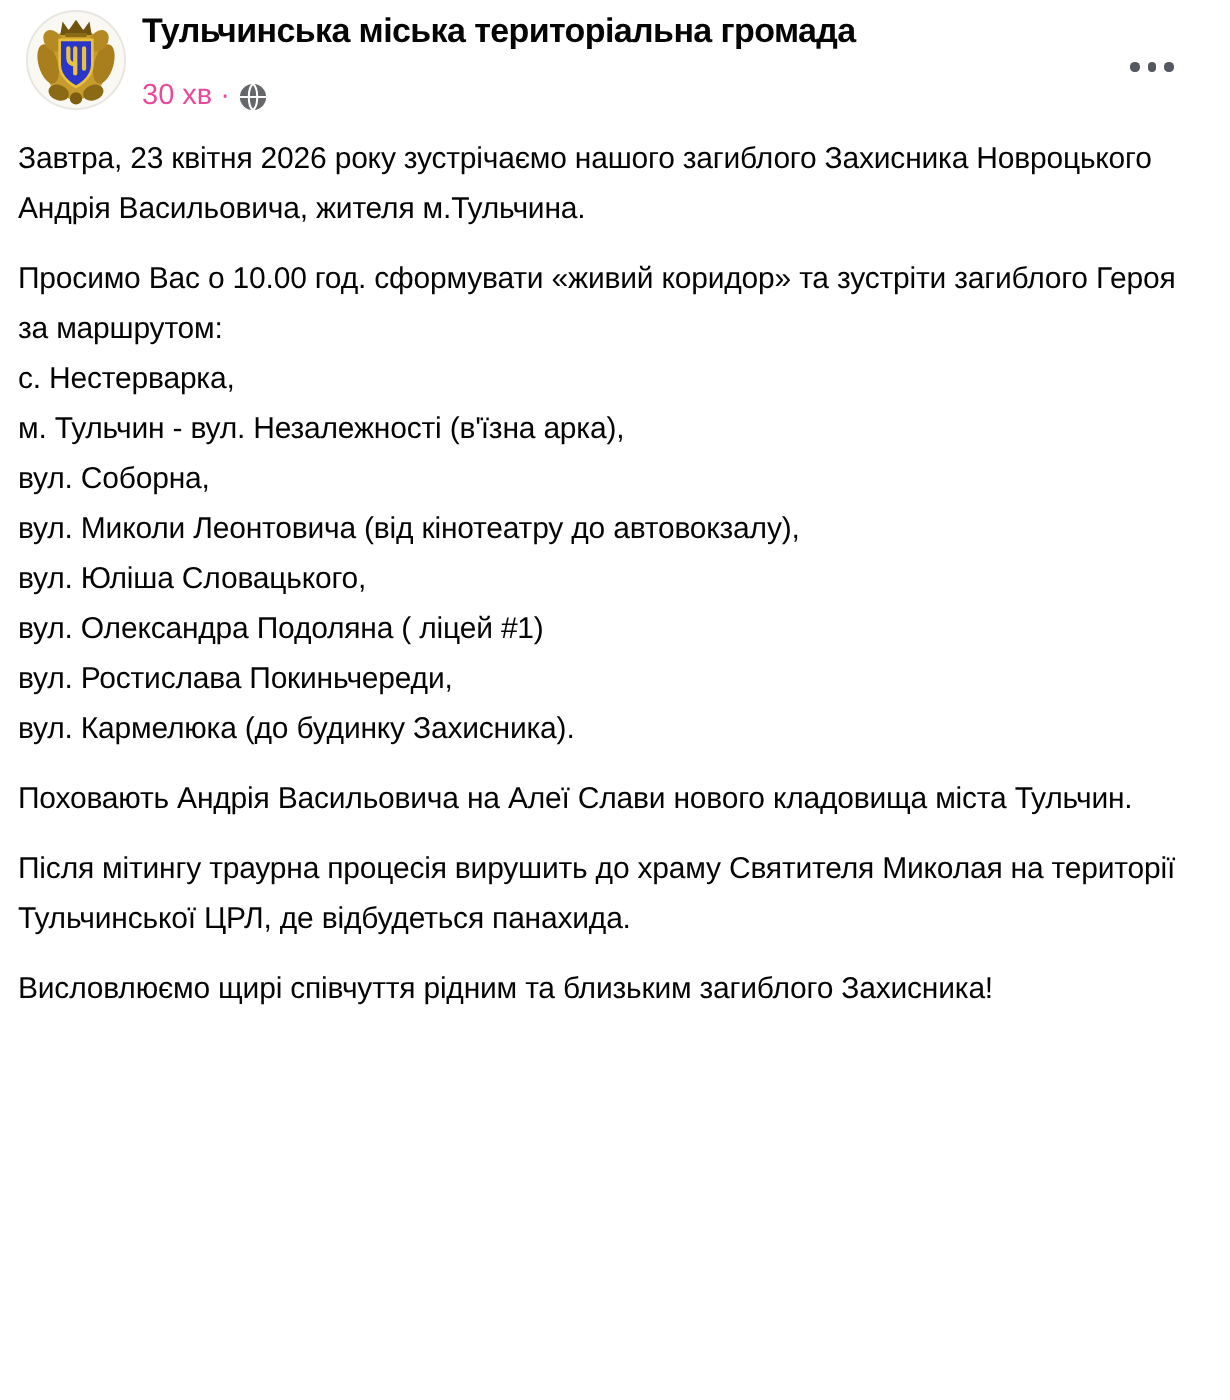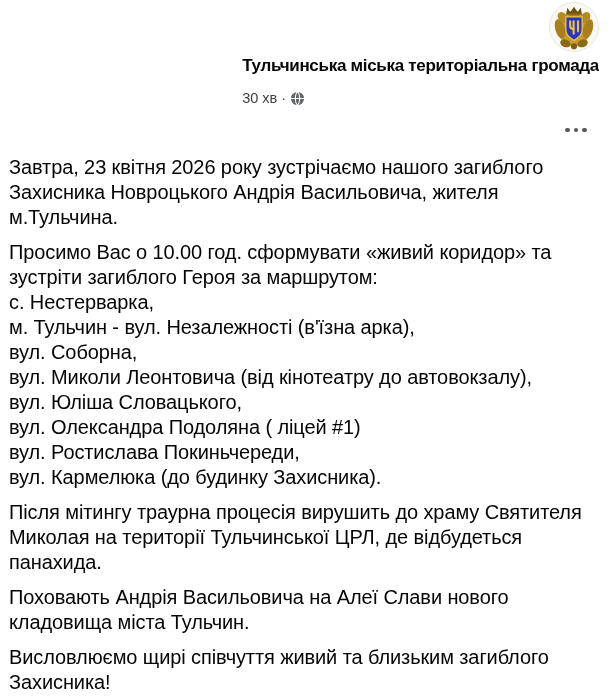--- a/index.html
+++ b/index.html
@@ -13,23 +13,22 @@
     font-family: "Liberation Sans", "DejaVu Sans", sans-serif;
     color: #050505;
     overflow: hidden;
   }
   .post {
     width: 100%;
     height: 100%;
   }
   .post-header {
     display: flex;
-    align-items: flex-end;
+    align-items: center;
     padding: 2px 16px 0 13px;
-    flex-direction: column;
   }
   .avatar {
     width: 50px;
     height: 50px;
     border-radius: 50%;
     overflow: hidden;
     flex: none;
     cursor: pointer;
     background: #faf8f3;
     border: 1px solid #e8e6e1;
@@ -52,21 +51,21 @@
     text-decoration: none;
     white-space: nowrap;
     overflow: hidden;
     cursor: pointer;
   }
   .meta {
     display: flex;
     align-items: center;
     gap: 4px;
     margin-top: 13px;
-    color: #404040;
+    color: #ec4899;
     font-size: 14.5px;
     line-height: 18px;
   }
   .meta .timestamp { cursor: pointer; }
   .meta .globe { display: inline-block; width: 15px; height: 15px; }
   .more-btn {
     flex: none;
     width: 34px;
     height: 30px;
     margin-top: 8px;
@@ -82,21 +81,21 @@
     width: 4.6px;
     height: 4.6px;
     border-radius: 50%;
     background: #55585e;
   }
   .post-body {
     padding: 10px 12px 0 9px;
   }
   .post-body p {
     margin: 0 0 10px 0;
-    font-size: 20px;
+    font-size: 15px;
     line-height: 25px;
     letter-spacing: -0.1px;
     white-space: pre-line;
     color: #050505;
   }
 </style>
 </head>
 <body>
 
 <div class="post">
@@ -157,18 +156,18 @@
     <p>Завтра, 23 квітня 2026 року зустрічаємо нашого загиблого Захисника Новроцького Андрія Васильовича, жителя м.Тульчина.</p>
     <p>Просимо Вас о 10.00 год. сформувати «живий коридор» та зустріти загиблого Героя за маршрутом:
 с. Нестерварка,
 м. Тульчин - вул. Незалежності (в'їзна арка),
 вул. Соборна,
 вул. Миколи Леонтовича (від кінотеатру до автовокзалу),
 вул. Юліша Словацького,
 вул. Олександра Подоляна ( ліцей #1)
 вул. Ростислава Покиньчереди,
 вул. Кармелюка (до будинку Захисника).</p>
+    <p>Поховають Андрія Васильовича на Алеї Слави нового кладовища міста Тульчин.</p>
     <p>Після мітингу траурна процесія вирушить до храму Святителя Миколая на території Тульчинської ЦРЛ, де відбудеться панахида.</p>
-    <p>Поховають Андрія Васильовича на Алеї Слави нового кладовища міста Тульчин.</p>
-    <p>Висловлюємо щирі співчуття живий та близьким загиблого Захисника!</p>
+    <p>Висловлюємо щирі співчуття рідним та близьким загиблого Захисника!</p>
   </div>
 
 </div>
 
 </body></html>

